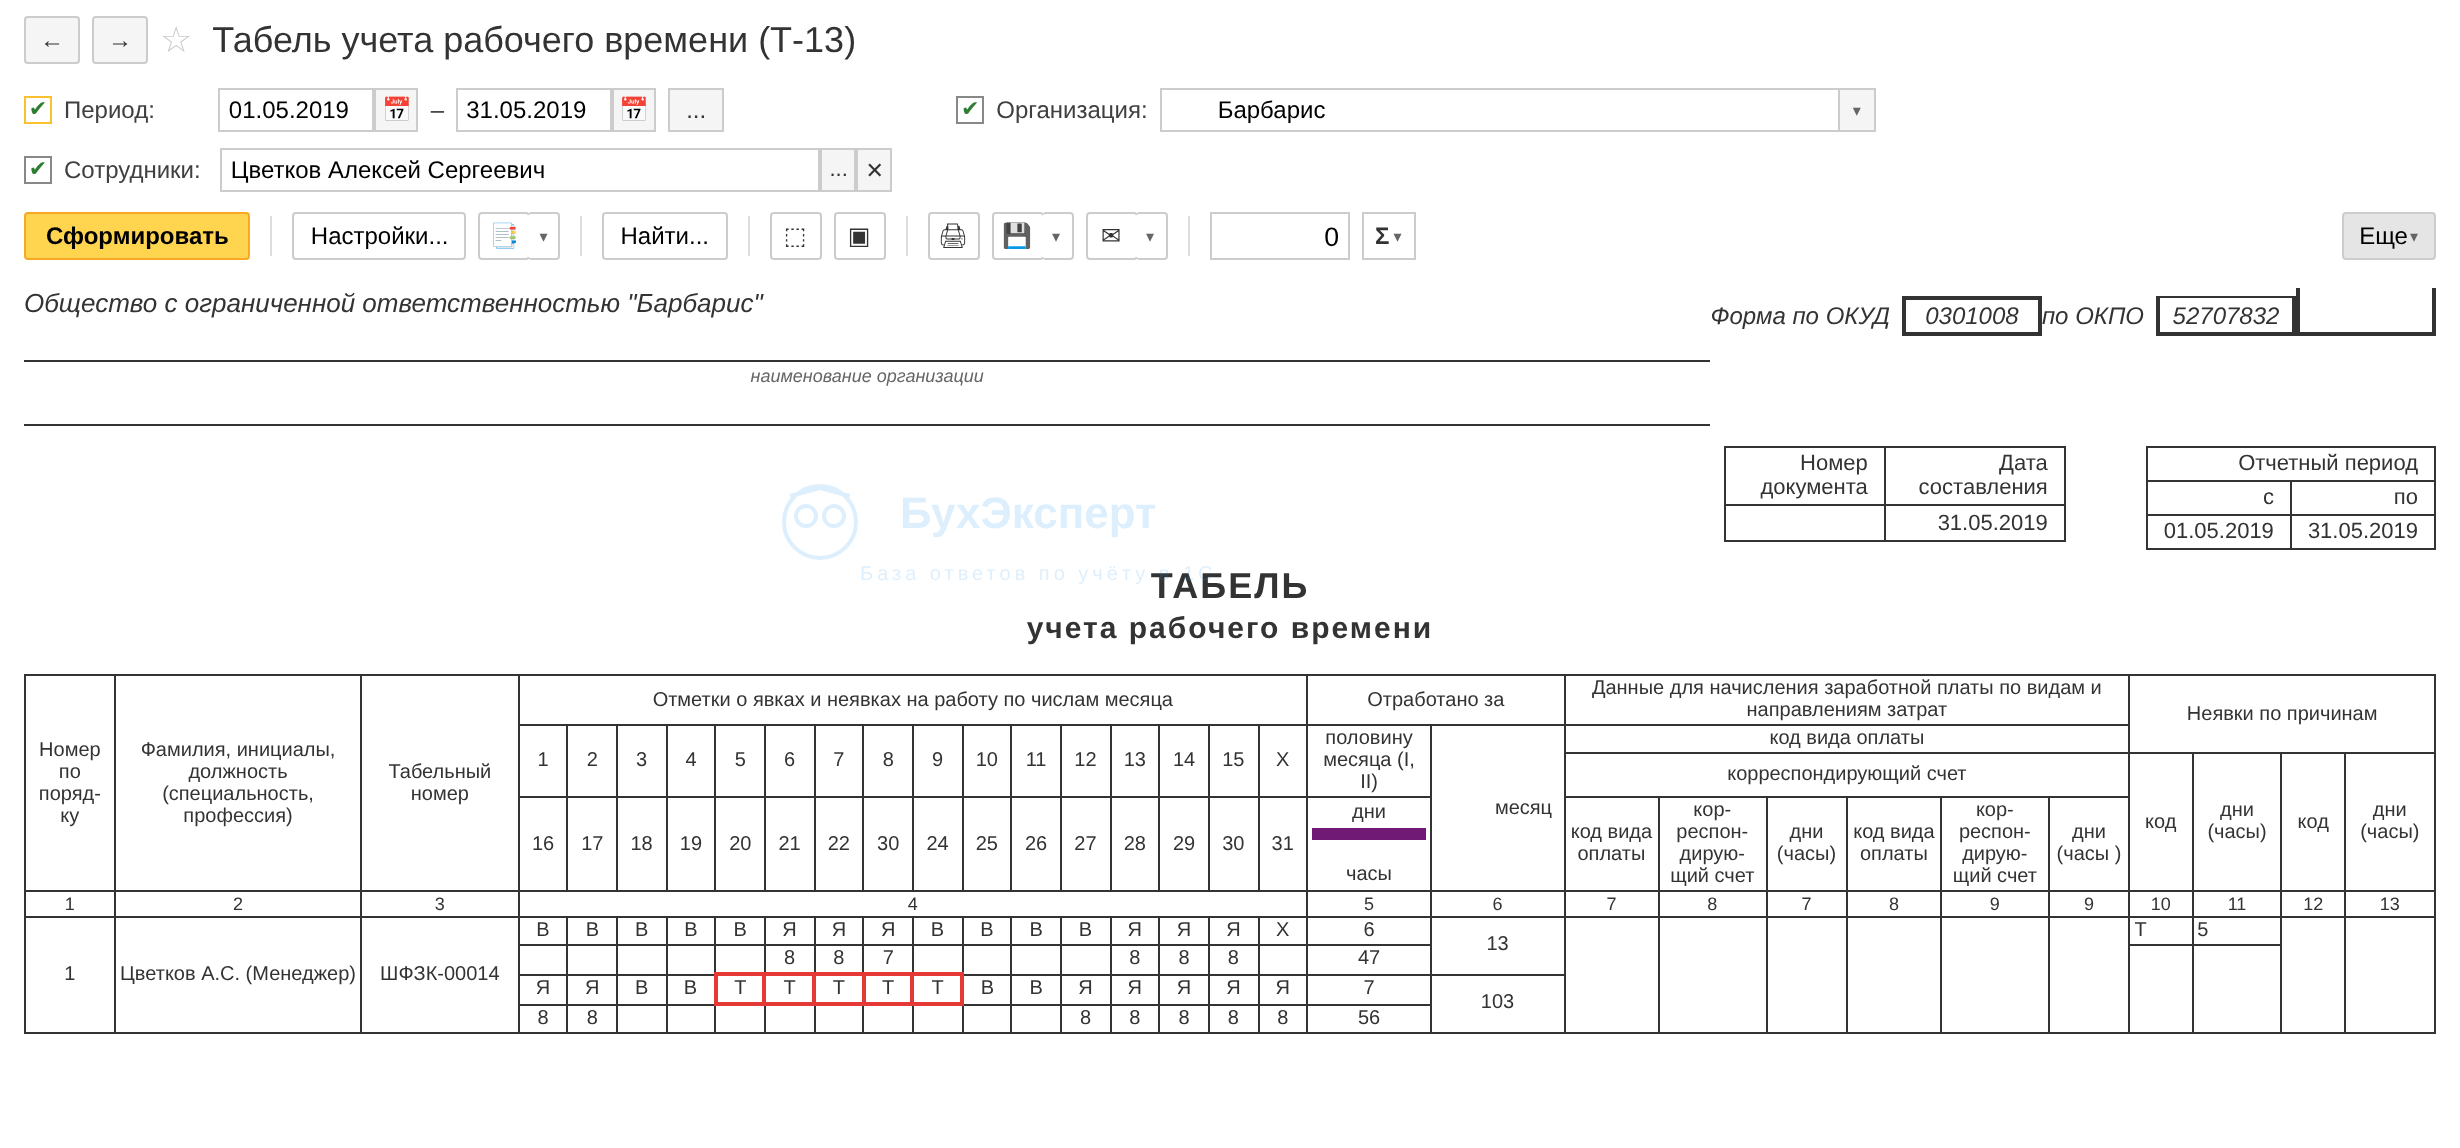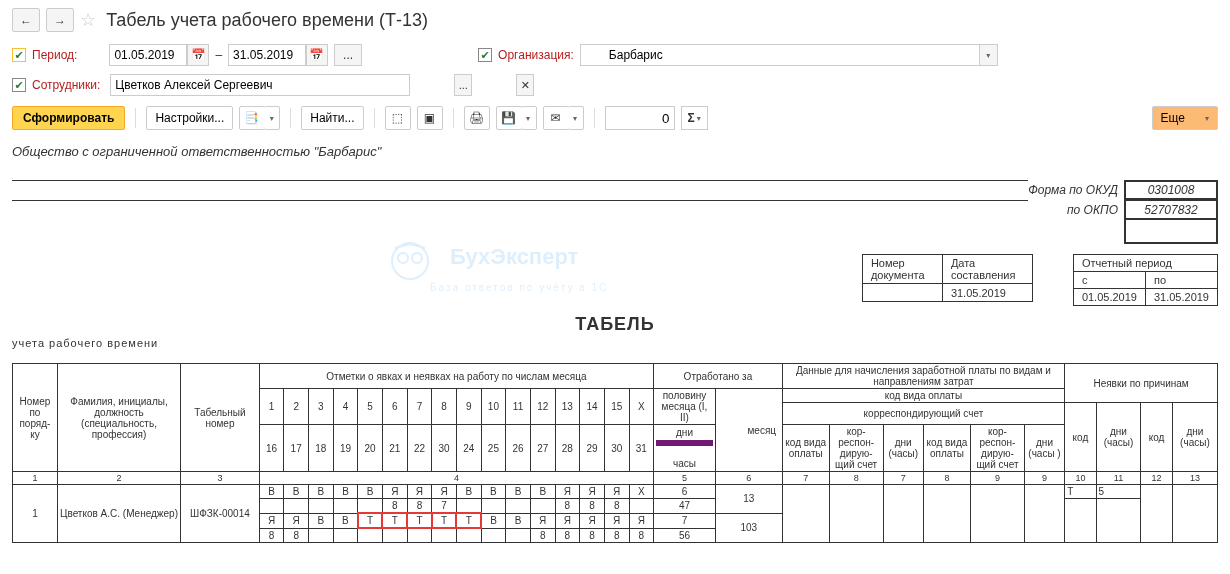--- a/index.html
+++ b/index.html
@@ -7,56 +7,56 @@
     
     .header-row { display: flex; align-items: center; padding: 8px 12px; gap: 6px; }
     .nav-btn { width: 28px; height: 24px; border: 1px solid #ccc; background: #f5f5f5; display: flex; align-items: center; justify-content: center; cursor: pointer; border-radius: 2px; }
     .title { font-size: 18px; font-weight: normal; color: #333; margin-left: 4px; }
     .star-icon { color: #ccc; font-size: 18px; cursor: pointer; }
     
     .filter-row { display: flex; align-items: center; padding: 4px 12px; gap: 6px; }
     .checkbox { width: 14px; height: 14px; border: 1px solid #888; display: inline-flex; align-items: center; justify-content: center; }
     .checkbox.green { border-color: #fbc02d; background: #fff; }
     .checkmark { color: #2e7d32; font-size: 11px; line-height: 1; }
-    .label { color: #b91c1c; }
+    .label { color: #404040; }
     .date-input { width: 78px; height: 22px; border: 1px solid #ccc; padding: 0 4px; font-size: 12px; }
     .cal-btn { width: 22px; height: 22px; border: 1px solid #ccc; background: #f5f5f5; display: flex; align-items: center; justify-content: center; cursor: pointer; }
     .dots-btn { width: 28px; height: 22px; border: 1px solid #ccc; background: #f5f5f5; display: flex; align-items: center; justify-content: center; cursor: pointer; }
     .text-input { height: 22px; border: 1px solid #ccc; padding: 0 4px; font-size: 12px; }
     .x-btn { width: 18px; height: 22px; border: 1px solid #ccc; background: #f5f5f5; display: flex; align-items: center; justify-content: center; cursor: pointer; font-size: 11px; }
     .dropdown-btn { width: 18px; height: 22px; border: 1px solid #ccc; border-left: none; background: #f5f5f5; display: flex; align-items: center; justify-content: center; cursor: pointer; }
     
     .toolbar { display: flex; align-items: center; padding: 6px 12px; gap: 6px; }
     .yellow-btn { background: #ffd54f; border: 1px solid #f9a825; padding: 4px 10px; font-size: 12px; font-weight: bold; cursor: pointer; border-radius: 2px; }
     .tool-btn { height: 24px; border: 1px solid #ccc; background: #fff; padding: 0 8px; font-size: 12px; cursor: pointer; border-radius: 2px; display: flex; align-items: center; gap: 3px; }
     .icon-btn { width: 26px; height: 24px; border: 1px solid #ccc; background: #fff; display: flex; align-items: center; justify-content: center; cursor: pointer; border-radius: 2px; }
     .icon-btn-group { display: flex; }
     .icon-btn-group .icon-btn:not(:first-child) { border-left: none; margin-left: -1px; }
     .sep { width: 1px; height: 20px; background: #ddd; margin: 0 4px; }
     .num-input { width: 70px; height: 24px; border: 1px solid #ccc; text-align: right; padding: 0 4px; }
     .sigma-btn { display: flex; align-items: center; gap: 2px; border: 1px solid #ccc; height: 24px; padding: 0 6px; cursor: pointer; }
-    .more-btn { height: 24px; border: 1px solid #ccc; background: #fdba74; padding: 0 8px; font-size: 12px; cursor: pointer; border-radius: 2px; display: flex; align-items: center; gap: 20px; margin-left: auto; }
+    .more-btn { height: 24px; border: 1px solid #ccc; background: #e5e5e5; padding: 0 8px; font-size: 12px; cursor: pointer; border-radius: 2px; display: flex; align-items: center; gap: 1px; margin-left: auto; }
     
     .report { padding: 8px 12px; position: relative; }
     .org-line { display: flex; align-items: flex-start; font-style: italic; }
     .org-name { flex: 1;  padding-bottom: 2px; font-size: 13px; }
-    .codes-box { display: flex; flex-direction: column; align-items: flex-end; margin-top: 36px; }
+    .codes-box { display: flex; flex-direction: row; align-items: flex-end; }
     .code-row { display: flex; align-items: center; }
     .code-label { font-size: 12px; padding-right: 6px; }
-    .code-val { width: 94px; height: 20px; border: 2px solid #333; display: flex; align-items: center; justify-content: center; font-size: 12px; }
+    .code-val { width: 70px; height: 20px; border: 2px solid #333; display: flex; align-items: center; justify-content: center; font-size: 12px; }
     .caption { text-align: center; font-size: 9px; color: #666; margin-top: 2px; }
     .underline { border-bottom: 1px solid #333; height: 14px; margin-top: 6px;}
     
     .doc-info { display: flex; gap: 40px; justify-content: flex-end; margin-top: 10px; align-items: flex-start; }
     .doc-table { border-collapse: collapse; }
-    .doc-table td, .doc-table th { border: 1px solid #333; padding: 2px 8px; font-size: 11px; text-align: left; }
+    .doc-table td, .doc-table th { border: 1px solid #333; padding: 2px 8px; font-size: 11px; text-align: right; }
     .doc-table th { font-weight: normal; }
     
     .tabel-title { text-align: center; font-size: 18px; font-weight: bold; margin-top: 8px; letter-spacing: 1px; }
-    .tabel-subtitle { text-align: left; font-size: 11px; font-weight: normal; margin-top: 2px; letter-spacing: 1px; }
+    .tabel-subtitle { text-align: center; font-size: 15px; font-weight: bold; margin-top: 2px; letter-spacing: 1px; }
     
     .watermark { position: absolute; left: 380px; top: 100px; opacity: 0.15; pointer-events: none; }
     .watermark-text { font-size: 10px; color: #2196f3; text-align: left; letter-spacing: 2px; margin-top: 4px; }
     
     .main-table { border-collapse: collapse; margin-top: 14px; width: 1206px; }
     .main-table td, .main-table th { border: 1px solid #333; padding: 1px 2px; font-size: 10px; text-align: center; vertical-align: middle; }
     .main-table .hdr { font-weight: normal; }
     .main-table .num-row td { font-size: 9px; }
     .day-cell { width: 22px; height: 16px; }
     .red-border { border: 2px solid #e53935 !important; }
@@ -91,33 +91,33 @@
   </div>
   <div class="dots-btn">...</div>
 
   <span style="margin-left:110px;display:flex;align-items:center;gap:6px;">
     <span class="checkbox">
         <span class="checkmark">✔</span>
       </span>
     <span class="label">Организация:</span>
   </span>
   <div style="display:flex;">
-    <input class="text-input" style="width: 400px; padding-left: 28px;" value="Барбарис">
+    <input class="text-input" style="width: 340px; padding-left: 28px;" value="Барбарис">
     <div class="dropdown-btn">
         <span class="chev">▾</span>
       </div>
   </div>
 </div>
 
 <div class="filter-row">
   <span class="checkbox">
       <span class="checkmark">✔</span>
     </span>
   <span class="label">Сотрудники:</span>
-  <div style="display:flex;margin-left:4px;gap:44px;">
+  <div style="display:flex;margin-left:4px;">
     <input class="text-input" style="width: 300px;" value="Цветков Алексей Сергеевич">
     <div class="x-btn">...</div>
     <div class="x-btn">✕</div>
   </div>
 </div>
 
 <div class="toolbar">
   <button class="yellow-btn">Сформировать</button>
   <div class="sep"></div>
   <button class="tool-btn">Настройки...</button>
@@ -157,20 +157,21 @@
       <span class="chev">▾</span>
     </button>
 </div>
 
 <div class="report">
 
   <div class="org-line">
     <div style="flex:1;">
       <div class="org-name">Общество с ограниченной ответственностью "Барбарис"</div>
       <div class="underline"></div>
+      <div class="caption">наименование организации</div>
       <div class="underline"></div>
     </div>
     <div class="codes-box">
       <div class="code-row">
         <div class="code-label">Форма по ОКУД</div>
         <div class="code-val">0301008</div>
       </div>
       <div class="code-row">
         <div class="code-label">по ОКПО</div>
         <div class="code-val" style="border-top:1px solid #333;">52707832</div>

